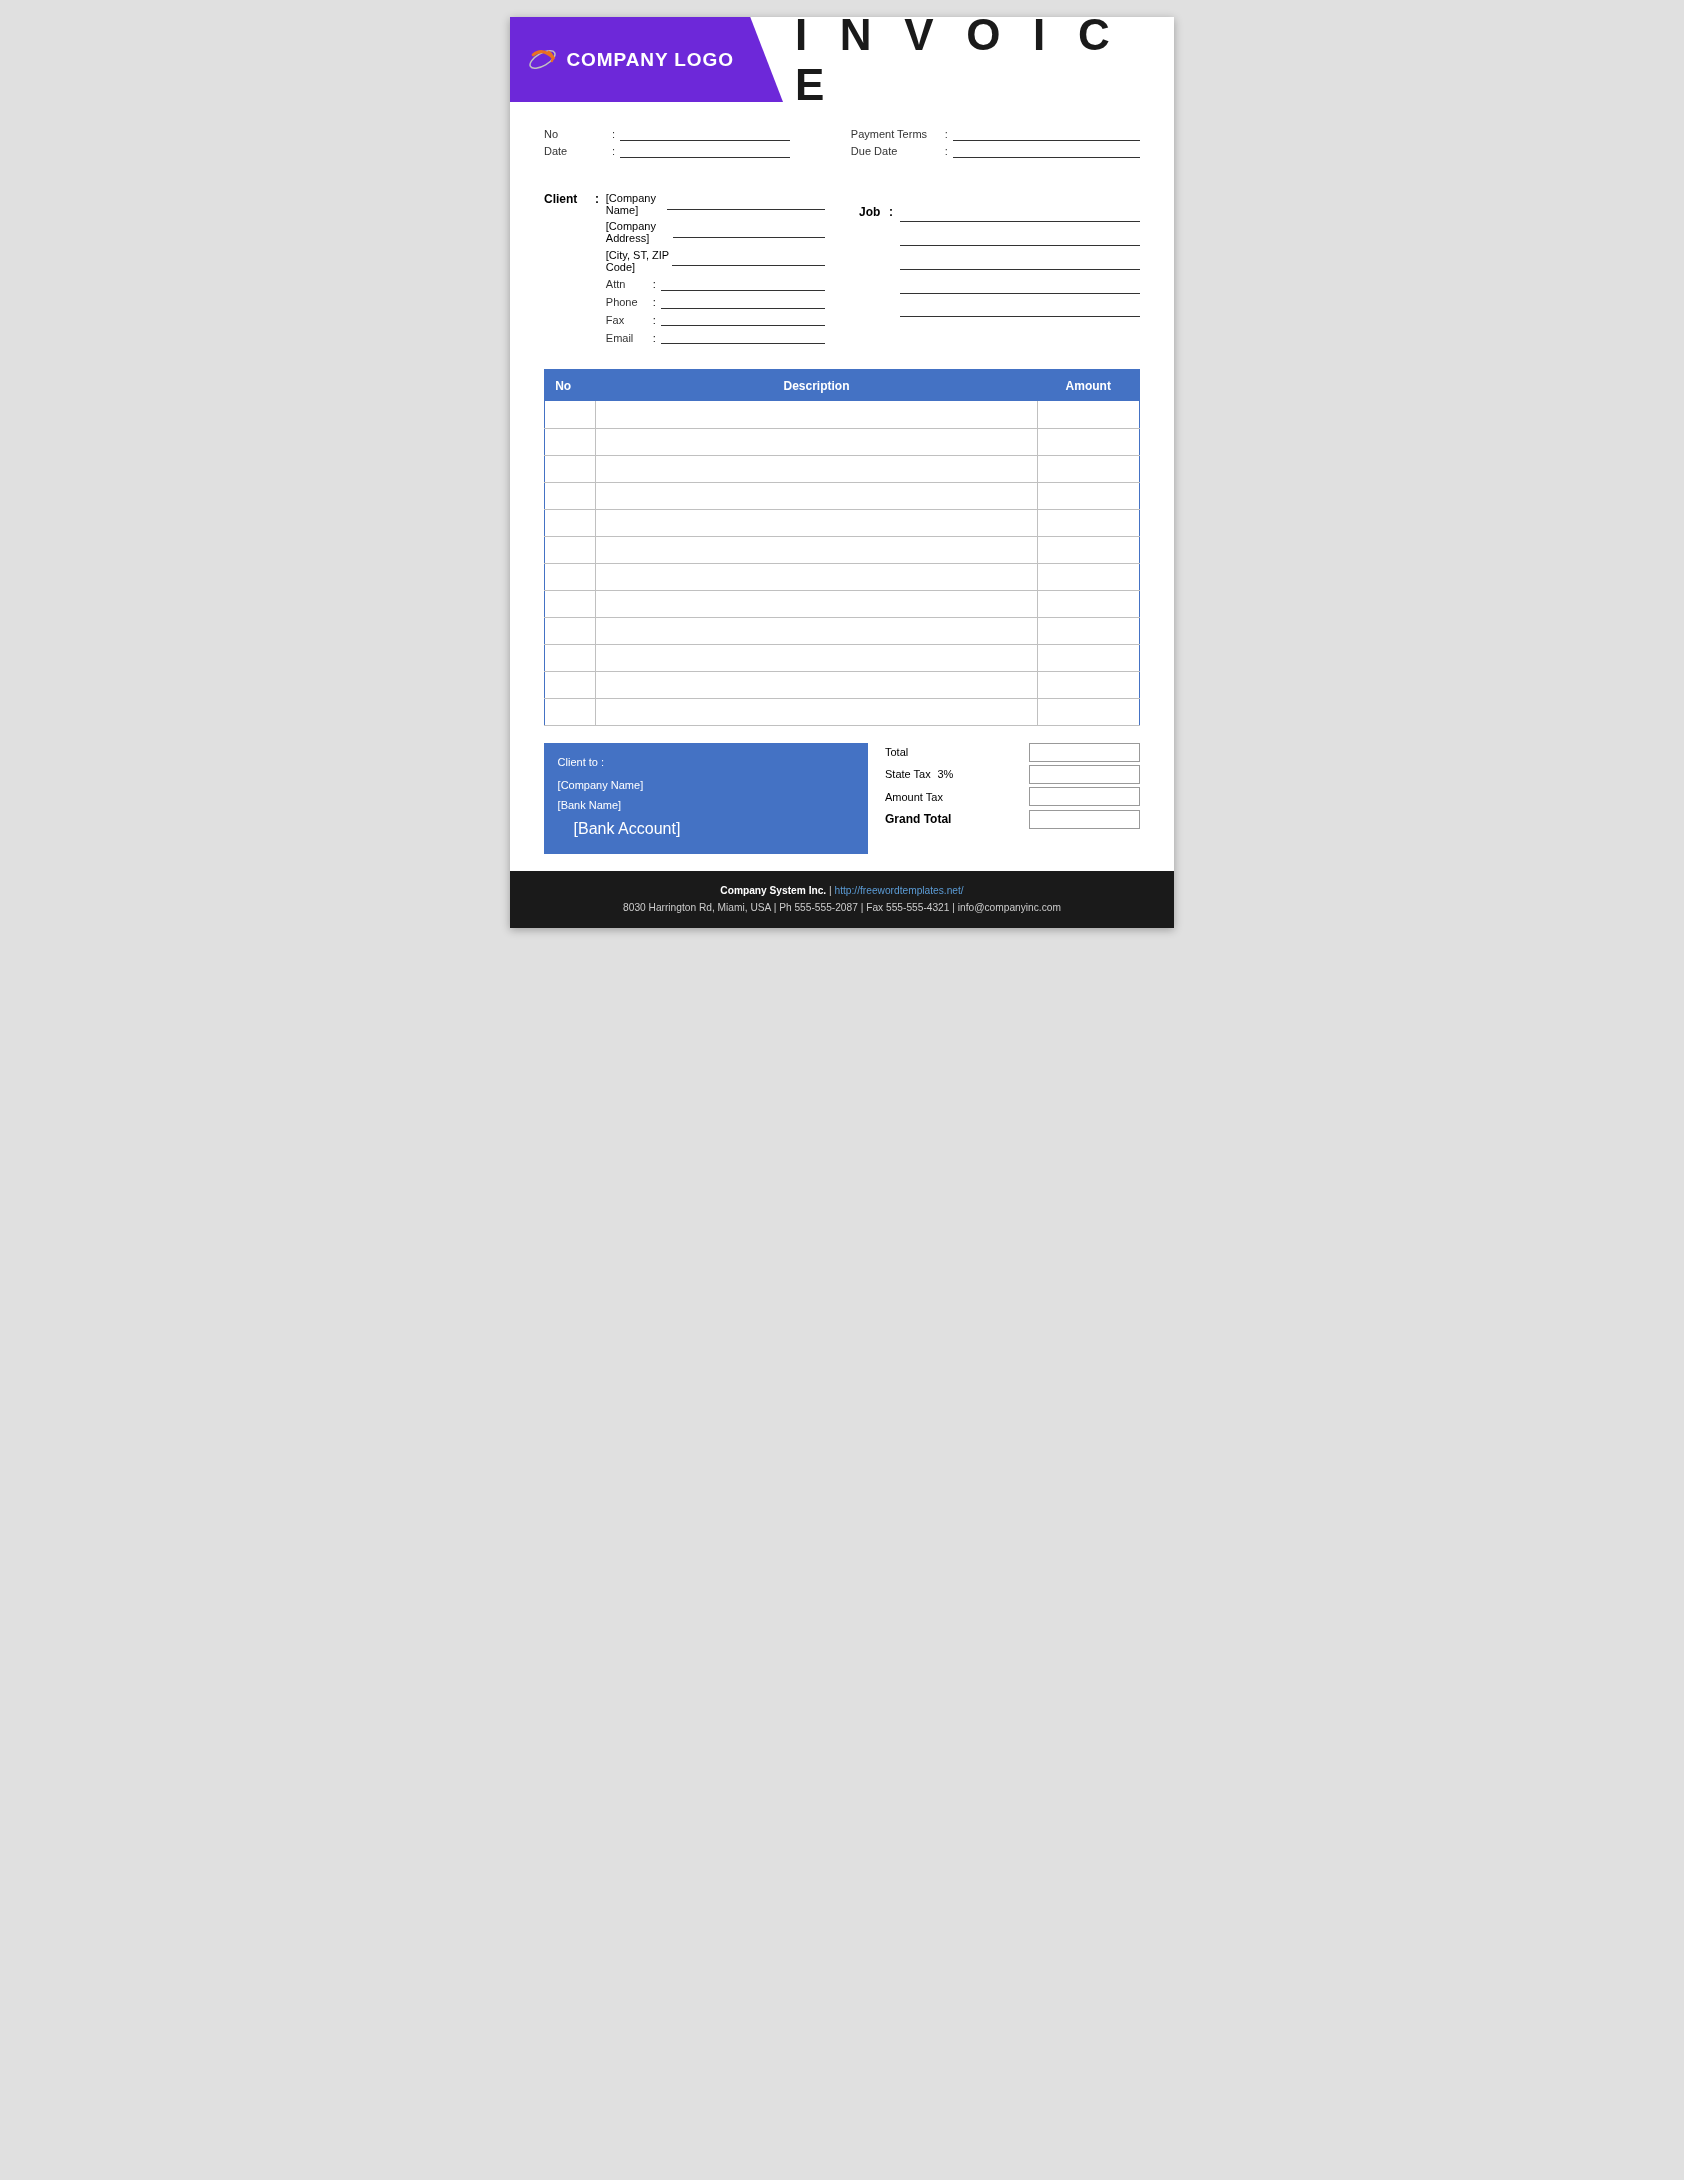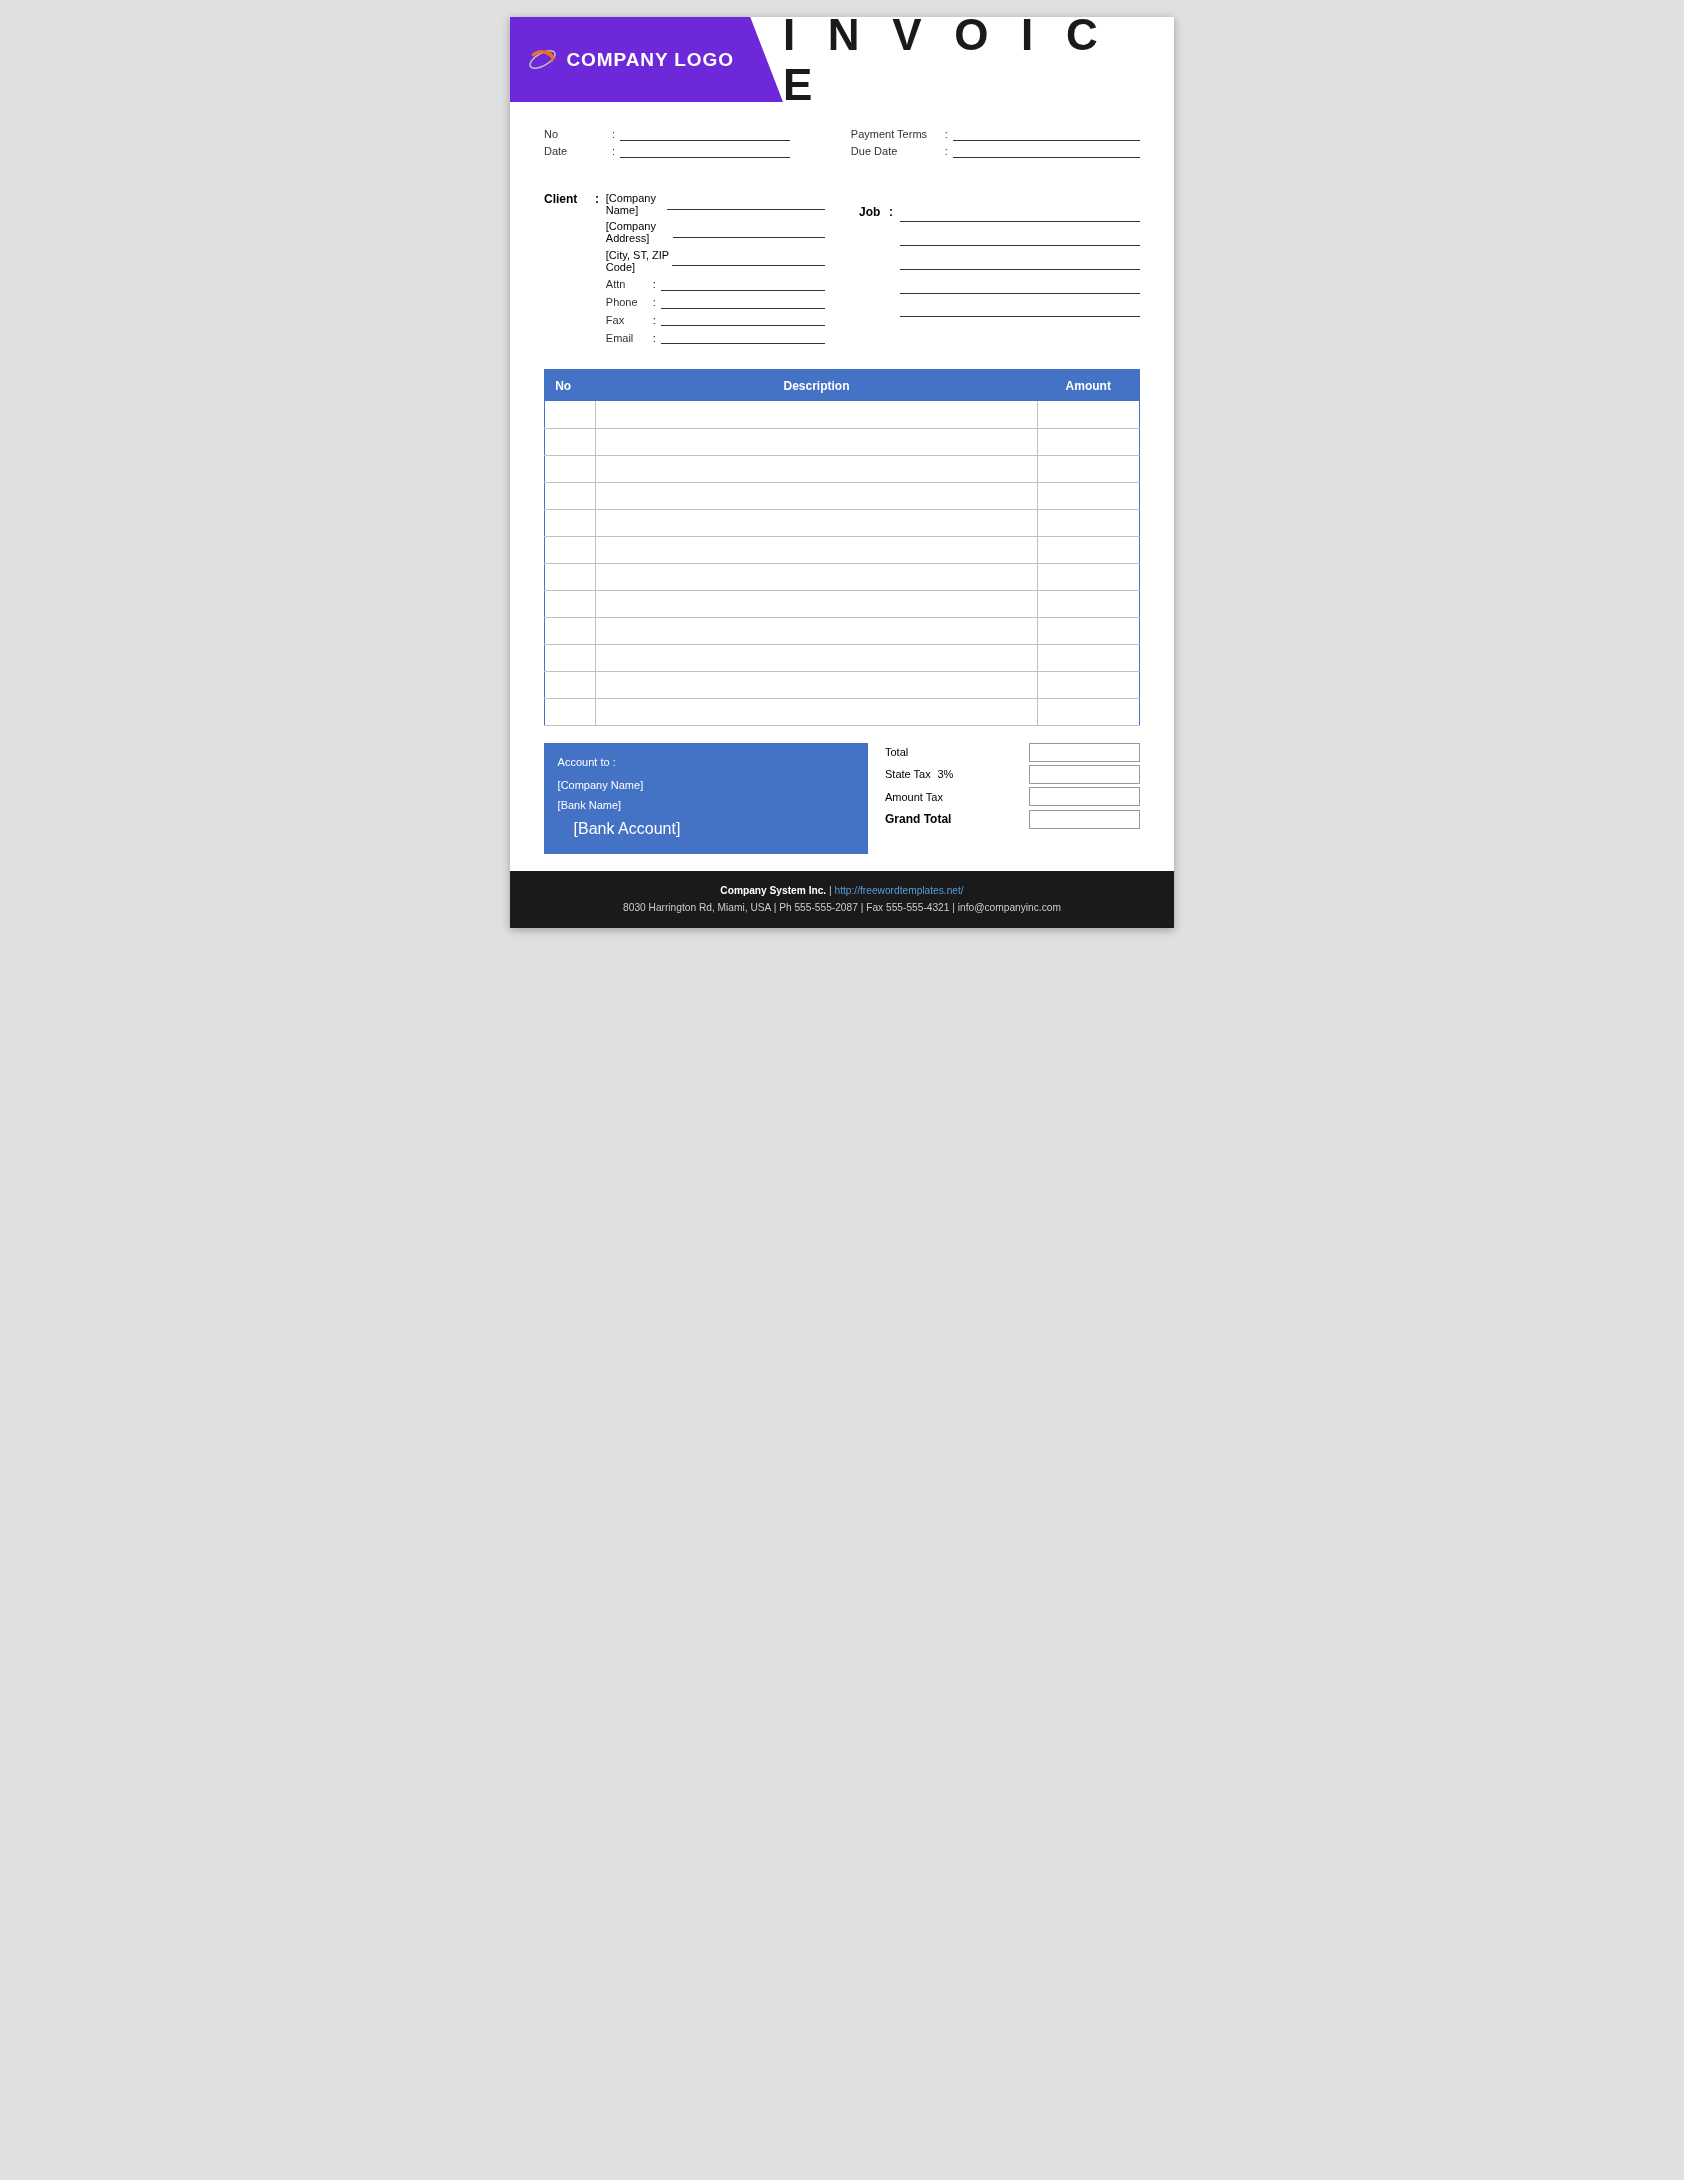--- a/index.html
+++ b/index.html
@@ -60,20 +60,21 @@
       justify-content: flex-end;
       padding-right: 25.6px;
     }
 
     .invoice-title {
       font-size: 44px;
       font-weight: 900;
       letter-spacing: 10.2px;
       color: #1a1a1a;
       font-family: Arial Black, Arial, sans-serif;
+      margin-left: 12px;
     }
 
     
     .info-section {
       padding: 25.6px 34px 17px 34px;
     }
 
     .info-top {
       display: flex;
       gap: 34px;
@@ -517,21 +518,21 @@
           <td></td>
           <td></td>
           <td></td>
         </tr>
       </tbody>
     </table>
   </div>
 
   <div class="footer-section">
     <div class="payment-block">
-      <div style="font-size:11px; margin-bottom:3.4px;">Account to :</div>
+      <div style="font-size:11px; margin-bottom:3.4px;">Client to :</div>
       <div style="font-size:11px;">[Company Name]</div>
       <div style="font-size:11px;">[Bank Name]</div>
       <div style="font-size:16px;padding-left:16px;">[Bank Account]</div>
     </div>
 
     <div class="totals-block">
       <div class="total-row">
         <span>Total</span>
         <span class="total-box"></span>
       </div>

